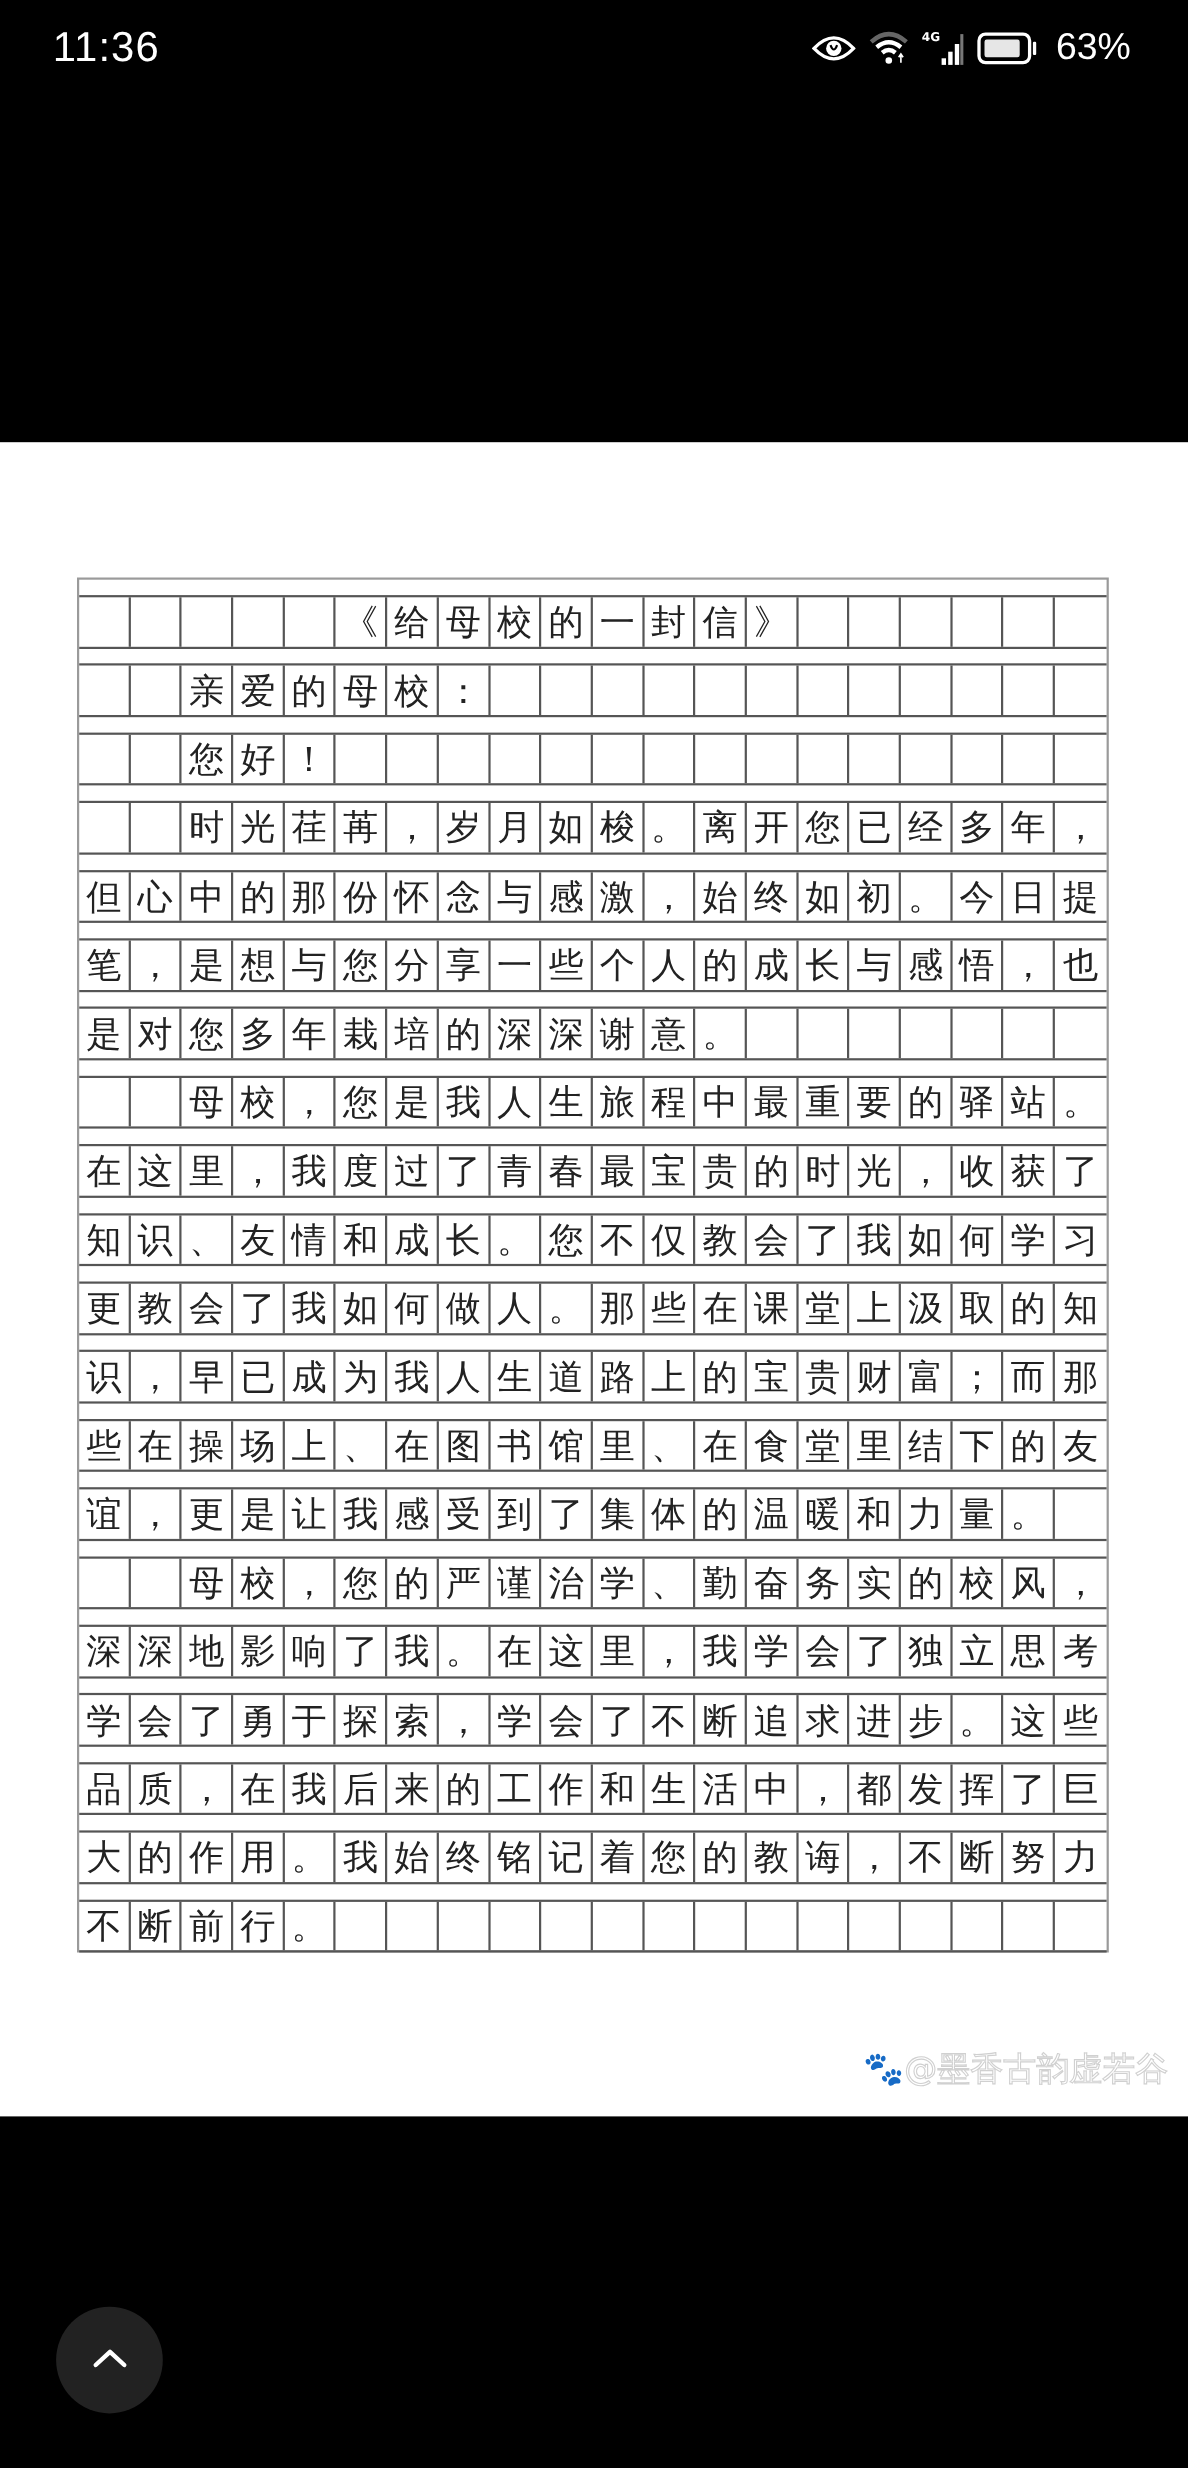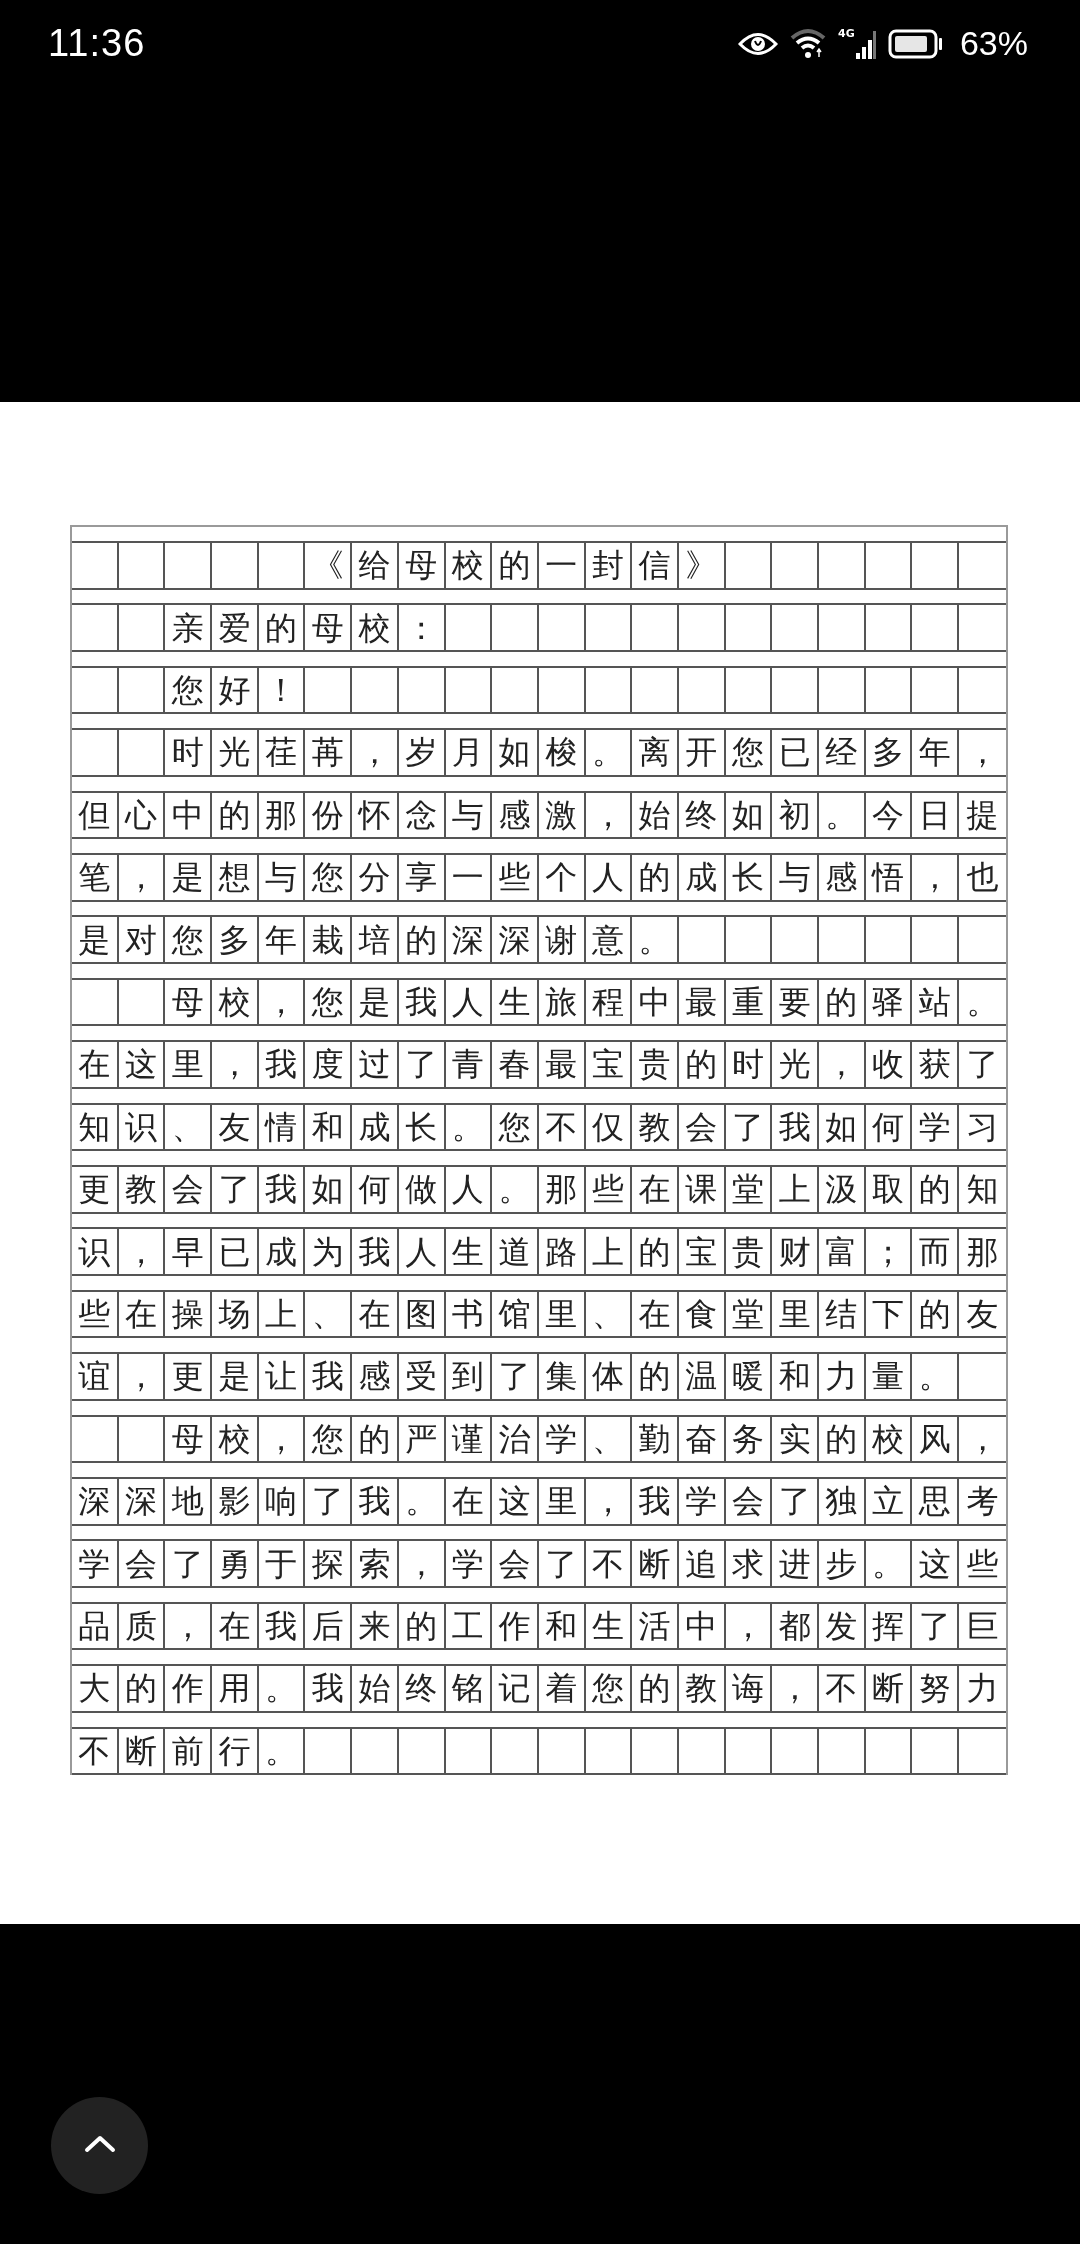--- a/index.html
+++ b/index.html
@@ -563,20 +563,21 @@
           <div class="cell"></div>
           <div class="cell"></div>
           <div class="cell"></div>
           <div class="cell"></div>
           <div class="cell"></div>
           <div class="cell"></div>
           <div class="cell"></div>
         </div>
       </div>
     </div>
+  <div class="watermark">🐾@墨香古韵虚若谷</div>
 </div>
 
 <div class="scroll-top">
   <span>
     <svg width="34" height="20" viewBox="0 0 34 20">
         <path d="M4 16 L17 4 L30 16" fill="none" stroke="#fff" stroke-width="4" stroke-linecap="round" stroke-linejoin="round"></path>
       </svg>
   </span>
 </div>
 

